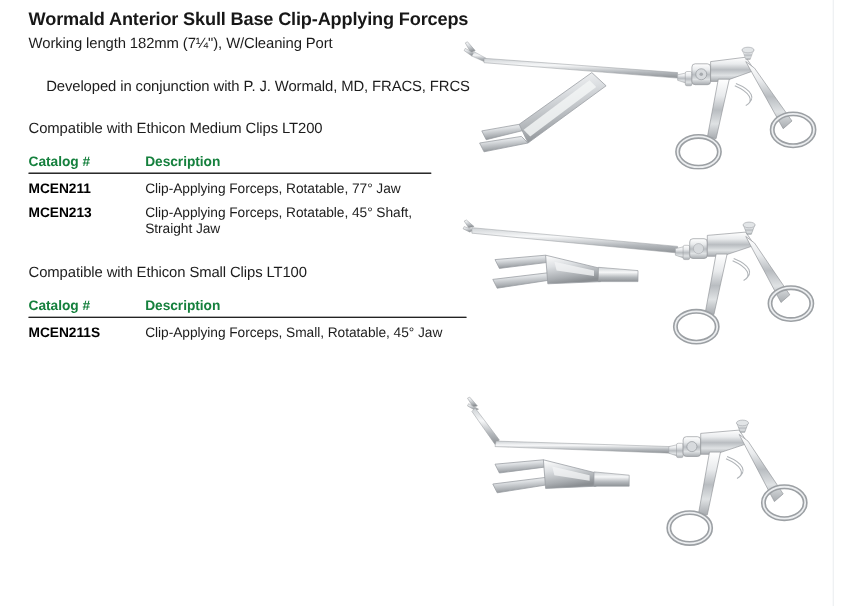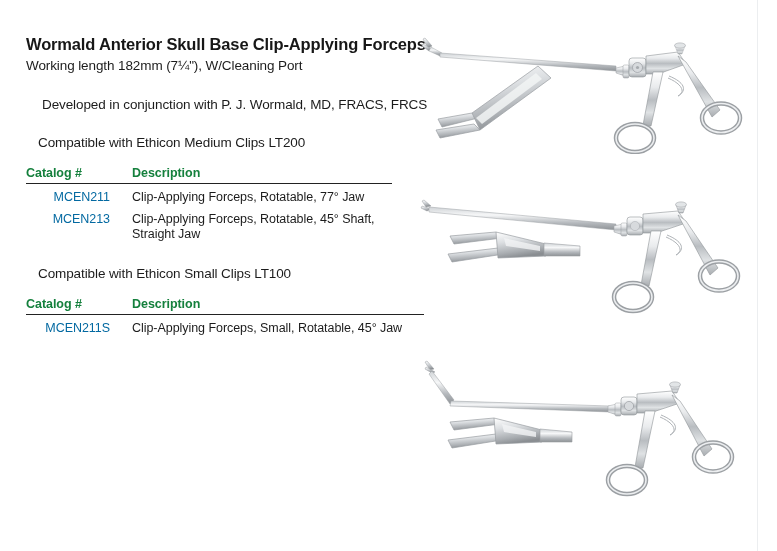--- a/index.html
+++ b/index.html
@@ -25,21 +25,21 @@
     left: 757px;
     width: 1px;
     height: 551px;
     background: #eceef0;
   }
 
   
   .text-col {
     position: absolute;
     left: 26px;
-    top: 34px;
+    top: 8px;
     width: 410px;
   }
   .product-title {
     font-size: 16.5px;
     font-weight: bold;
     color: #171717;
     letter-spacing: -0.15px;
     line-height: 20px;
     margin: 0;
   }
@@ -52,21 +52,21 @@
   }
   .dev-note {
     font-size: 13.5px;
     color: #1c1c1c;
     margin: 22px 0 0 16px;
     letter-spacing: -0.1px;
   }
   .compat-line {
     font-size: 13.5px;
     color: #1c1c1c;
-    margin: 23px 0 0 12px;
+    margin: 23px 0 0 0;
     letter-spacing: -0.1px;
   }
 
   
   .cat-table {
     margin-top: 16px;
     border-collapse: collapse;
     table-layout: fixed;
   }
   .cat-table.table-medium { width: 366px; }
@@ -88,24 +88,23 @@
 
   .cat-table tbody td {
     font-size: 12.5px;
     color: #1c1c1c;
     padding: 6px 0 1px 0;
     vertical-align: top;
     line-height: 15px;
     letter-spacing: -0.05px;
   }
   .cat-table tbody td.td-catalog {
-    font-weight: normal;
-    color: #0369a1;
+    font-weight: bold;
+    color: #000000;
     white-space: nowrap;
-    text-align: right;
   }
   .cat-table tbody td.td-desc { padding-left: 22px; }
 
   
   .figure {
     position: absolute;
   }
   .fig-1 { left: 420px; top: 26px;  width: 357px; height: 160px; }
   .fig-2 { left: 420px; top: 196px; width: 357px; height: 150px; }
   .fig-3 { left: 420px; top: 356px; width: 357px; height: 190px; }

